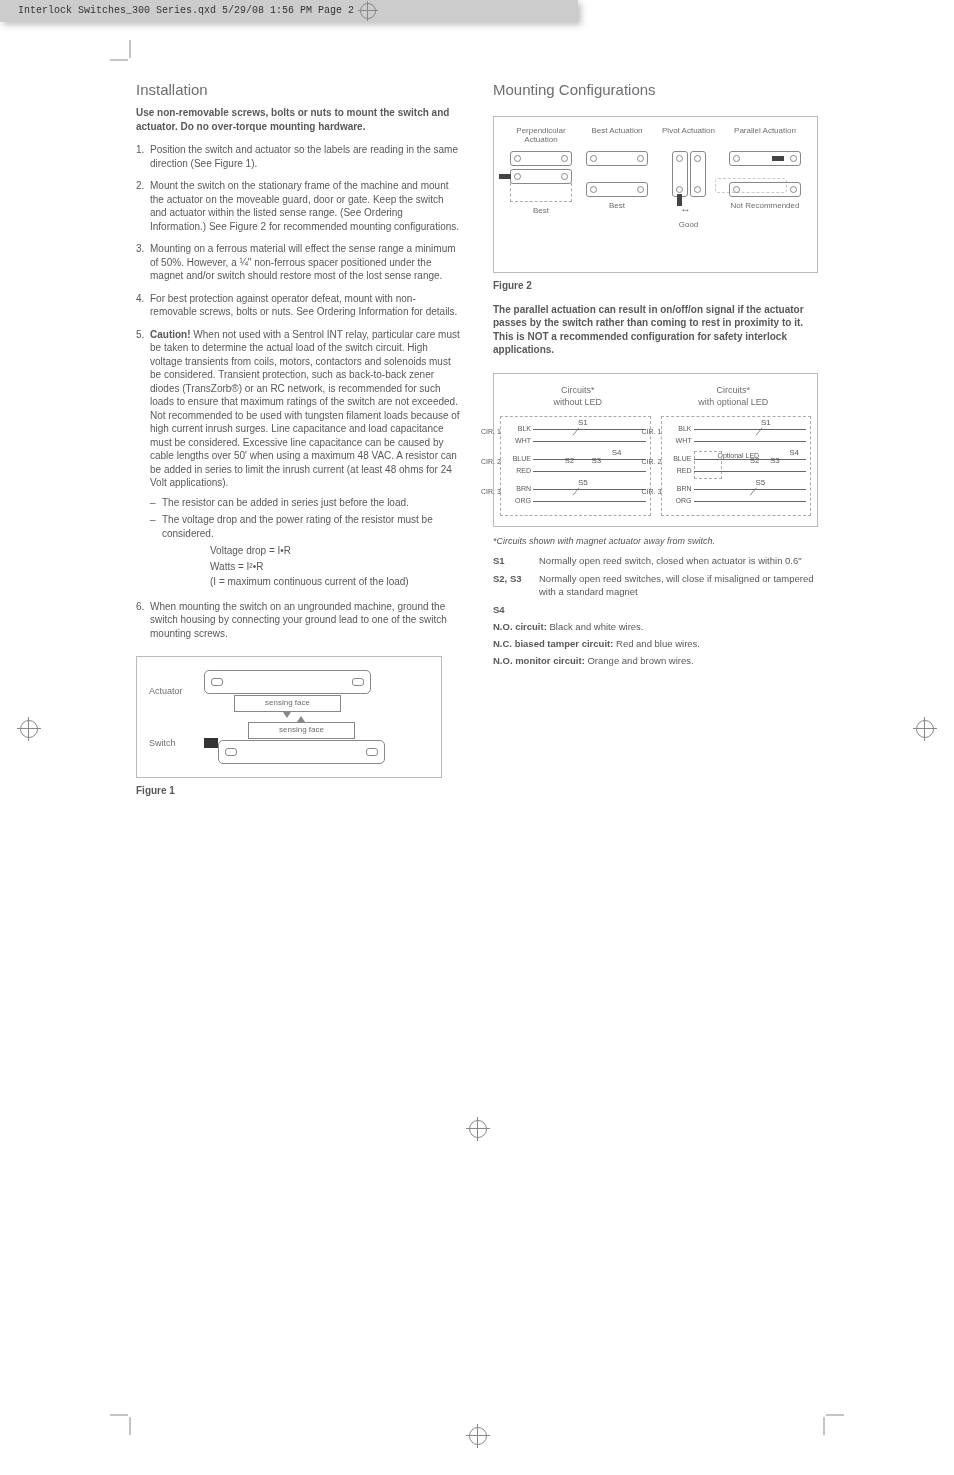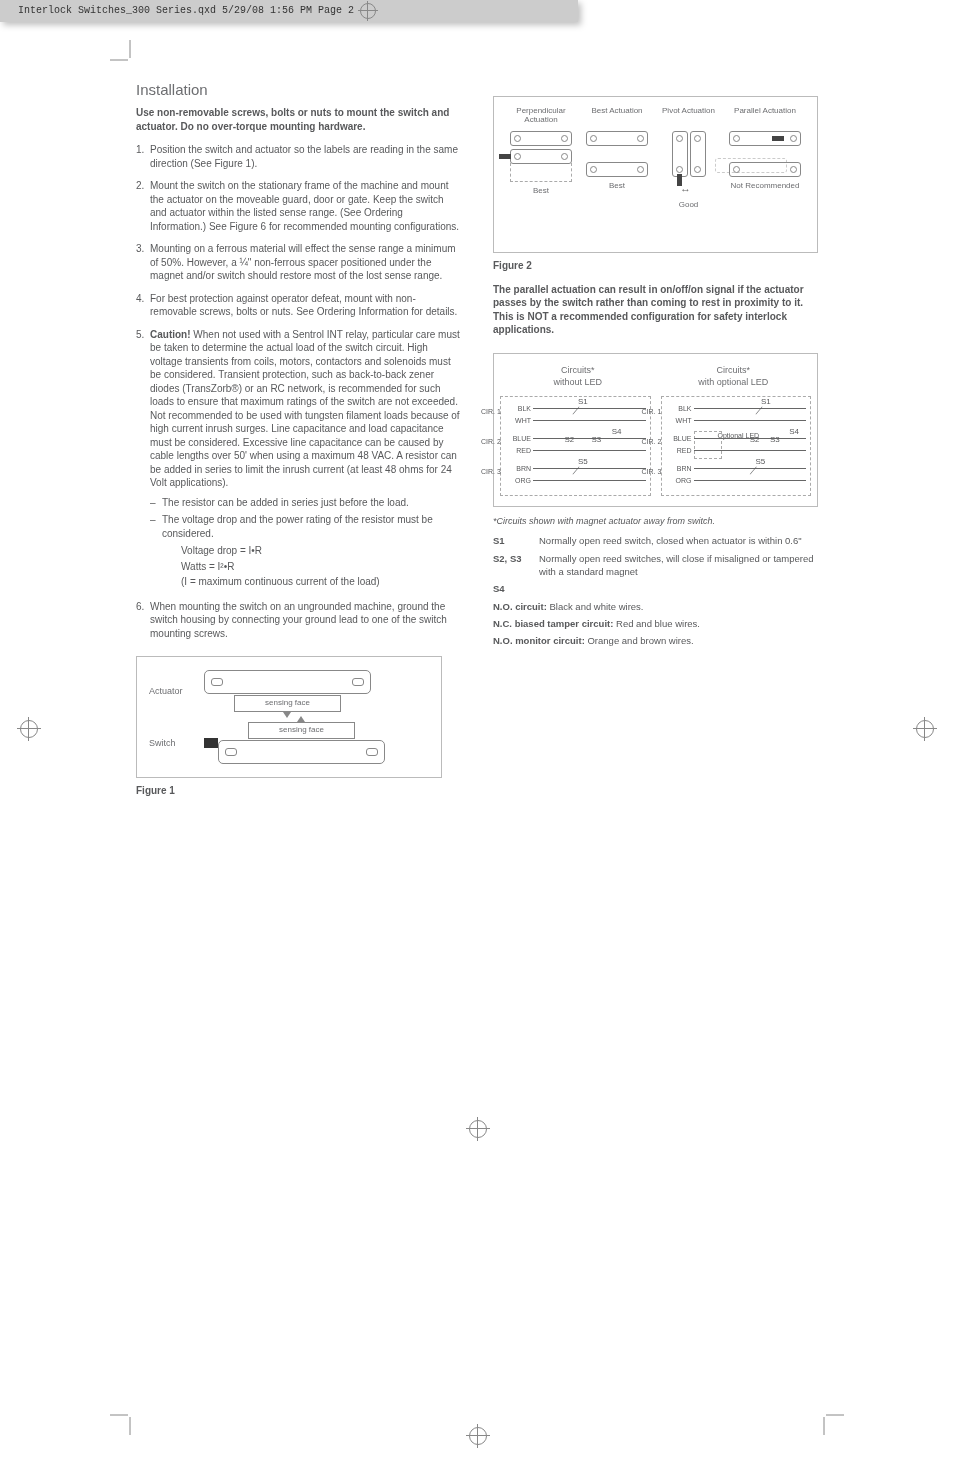--- a/index.html
+++ b/index.html
@@ -43,21 +43,21 @@
     margin: 0 0 6px 0;
   }
   .bold { font-weight: 700; color:#58595b; }
   ol.steps { list-style: none; padding: 0; margin: 8px 0 0 0; }
   ol.steps > li { display: flex; margin-bottom: 9px; }
   ol.steps > li .num { flex: 0 0 14px; }
   ol.steps > li .body { flex: 1; }
   ul.dash { list-style: none; padding: 0; margin: 6px 0 0 0; }
   ul.dash li { padding-left: 12px; position: relative; margin-bottom: 4px;}
   ul.dash li::before { content: "–"; position: absolute; left: 0; }
-  .indent-eq { margin-left: 31px; margin-top:2px; margin-bottom:2px; }
+  .indent-eq { margin-left: 60px; margin-top:2px; margin-bottom:2px; }
   .fig-box {
     border: 1px solid #bbb;
     padding: 10px 12px;
     margin-top: 16px;
     position: relative;
   }
   .fig-label { font-weight:700; color:#58595b; margin-top:6px; font-size:10px;}
   
   .fig1 { width: 280px; }
   .fig1-row { display:flex; align-items:center; margin:3px 0;}
@@ -136,21 +136,21 @@
       <h2 class="section">Installation</h2>
       <div class="bold" style="margin-bottom:10px">Use non-removable screws, bolts or nuts to mount the switch and actuator. Do no over-torque mounting hardware.</div>
 
       <ol class="steps">
         <li>
             <span class="num">1.</span>
             <span class="body">Position the switch and actuator so the labels are reading in the same direction (See Figure 1).</span>
           </li>
         <li>
             <span class="num">2.</span>
-            <span class="body">Mount the switch on the stationary frame of the machine and mount the actuator on the moveable guard, door or gate. Keep the switch and actuator within the listed sense range. (See Ordering Information.) See Figure 6 for recommended mounting configurations.</span>
+            <span class="body">Mount the switch on the stationary frame of the machine and mount the actuator on the moveable guard, door or gate. Keep the switch and actuator within the listed sense range. (See Ordering Information.) See Figure 2 for recommended mounting configurations.</span>
           </li>
         <li>
             <span class="num">3.</span>
             <span class="body">Mounting on a ferrous material will effect the sense range a minimum of 50%. However, a ¼" non-ferrous spacer positioned under the magnet and/or switch should restore most of the lost sense range.</span>
           </li>
         <li>
             <span class="num">4.</span>
             <span class="body">For best protection against operator defeat, mount with non-removable screws, bolts or nuts. See Ordering Information for details.</span>
           </li>
         <li>
@@ -193,20 +193,21 @@
                   <span class="hole r"></span>
                 </div>
             </div>
           </div>
         </div>
       </div>
       <div class="fig-label">Figure 1</div>
     </div>
 
     <div class="col">
+      <h2 class="section">Mounting Configurations</h2>
 
       <div class="fig-box">
         <div class="fig2">
           <div class="fig2-cols">
             <div class="fig2-col">
               <div class="fig2-head">Perpendicular Actuation</div>
               <div class="mini-rect">
                   <span class="mh l"></span>
                   <span class="mh r"></span>
                 </div>

